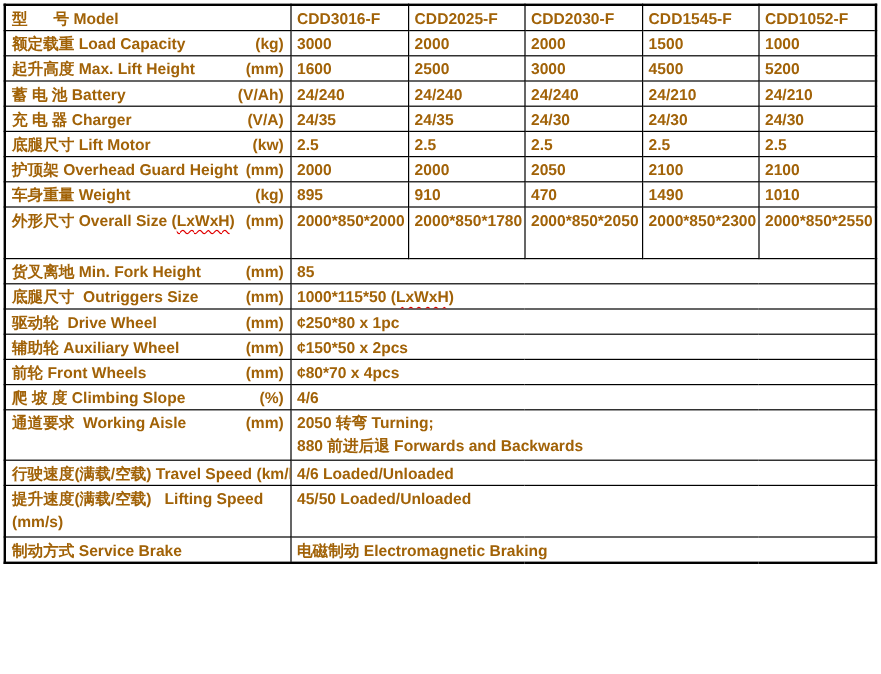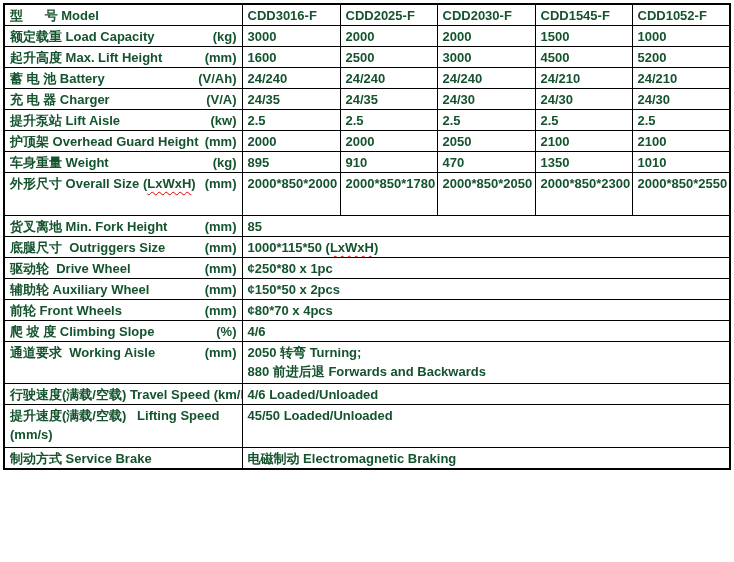--- a/index.html
+++ b/index.html
@@ -1,20 +1,20 @@
 <!DOCTYPE html>
 <html><head>
 <meta charset="utf-8">
 <style>
   html,body{margin:0;padding:0;}
   body{width:734px;height:562px;background:#ffffff;}
   .page{
     position:relative;width:734px;height:562px;background:#ffffff;
     font-family:"Liberation Sans","DejaVu Sans",sans-serif;
-    font-weight:bold;font-size:13px;color:#14532d;
+    font-weight:bold;font-size:13px;color:#a16207;
   }
   table.spec{
     position:absolute;left:3px;top:3px;width:728px;
     border-collapse:collapse;table-layout:fixed;
     border:2px solid #000;
   }
   td{
     border:1px solid #000;
     vertical-align:top;
     padding:1px 2px 0 5px;
@@ -99,21 +99,21 @@
             <div class="lr"><span class="l">充 电 器 Charger</span><span class="u">(V/A)</span></div>
           </td>
       <td class="val">24/35</td>
       <td class="val">24/35</td>
       <td class="val">24/30</td>
       <td class="val">24/30</td>
       <td class="val">24/30</td>
     </tr>
     <tr>
       <td class="lab">
-            <div class="lr"><span class="l">提升泵站 Lift Aisle</span><span class="u">(kw)</span></div>
+            <div class="lr"><span class="l">底腿尺寸 Lift Motor</span><span class="u">(kw)</span></div>
           </td>
       <td class="val">2.5</td>
       <td class="val">2.5</td>
       <td class="val">2.5</td>
       <td class="val">2.5</td>
       <td class="val">2.5</td>
     </tr>
     <tr>
       <td class="lab">
             <div class="lr"><span class="l">护顶架 Overhead Guard Height</span><span class="u">(mm)</span></div>
@@ -124,21 +124,21 @@
       <td class="val">2100</td>
       <td class="val">2100</td>
     </tr>
     <tr>
       <td class="lab">
             <div class="lr"><span class="l">车身重量 Weight</span><span class="u">(kg)</span></div>
           </td>
       <td class="val">895</td>
       <td class="val">910</td>
       <td class="val">470</td>
-      <td class="val">1350</td>
+      <td class="val">1490</td>
       <td class="val">1010</td>
     </tr>
     <tr class="t43">
       <td class="lab">
             <div class="lr"><span class="l"><span>外形尺寸 Overall Size (</span><span class="wavy">LxWxH</span><span>)</span></span><span class="u">(mm)</span></div>
           </td>
       <td class="val">2000*850*2000</td>
       <td class="val">2000*850*1780</td>
       <td class="val">2000*850*2050</td>
       <td class="val">2000*850*2300</td>

